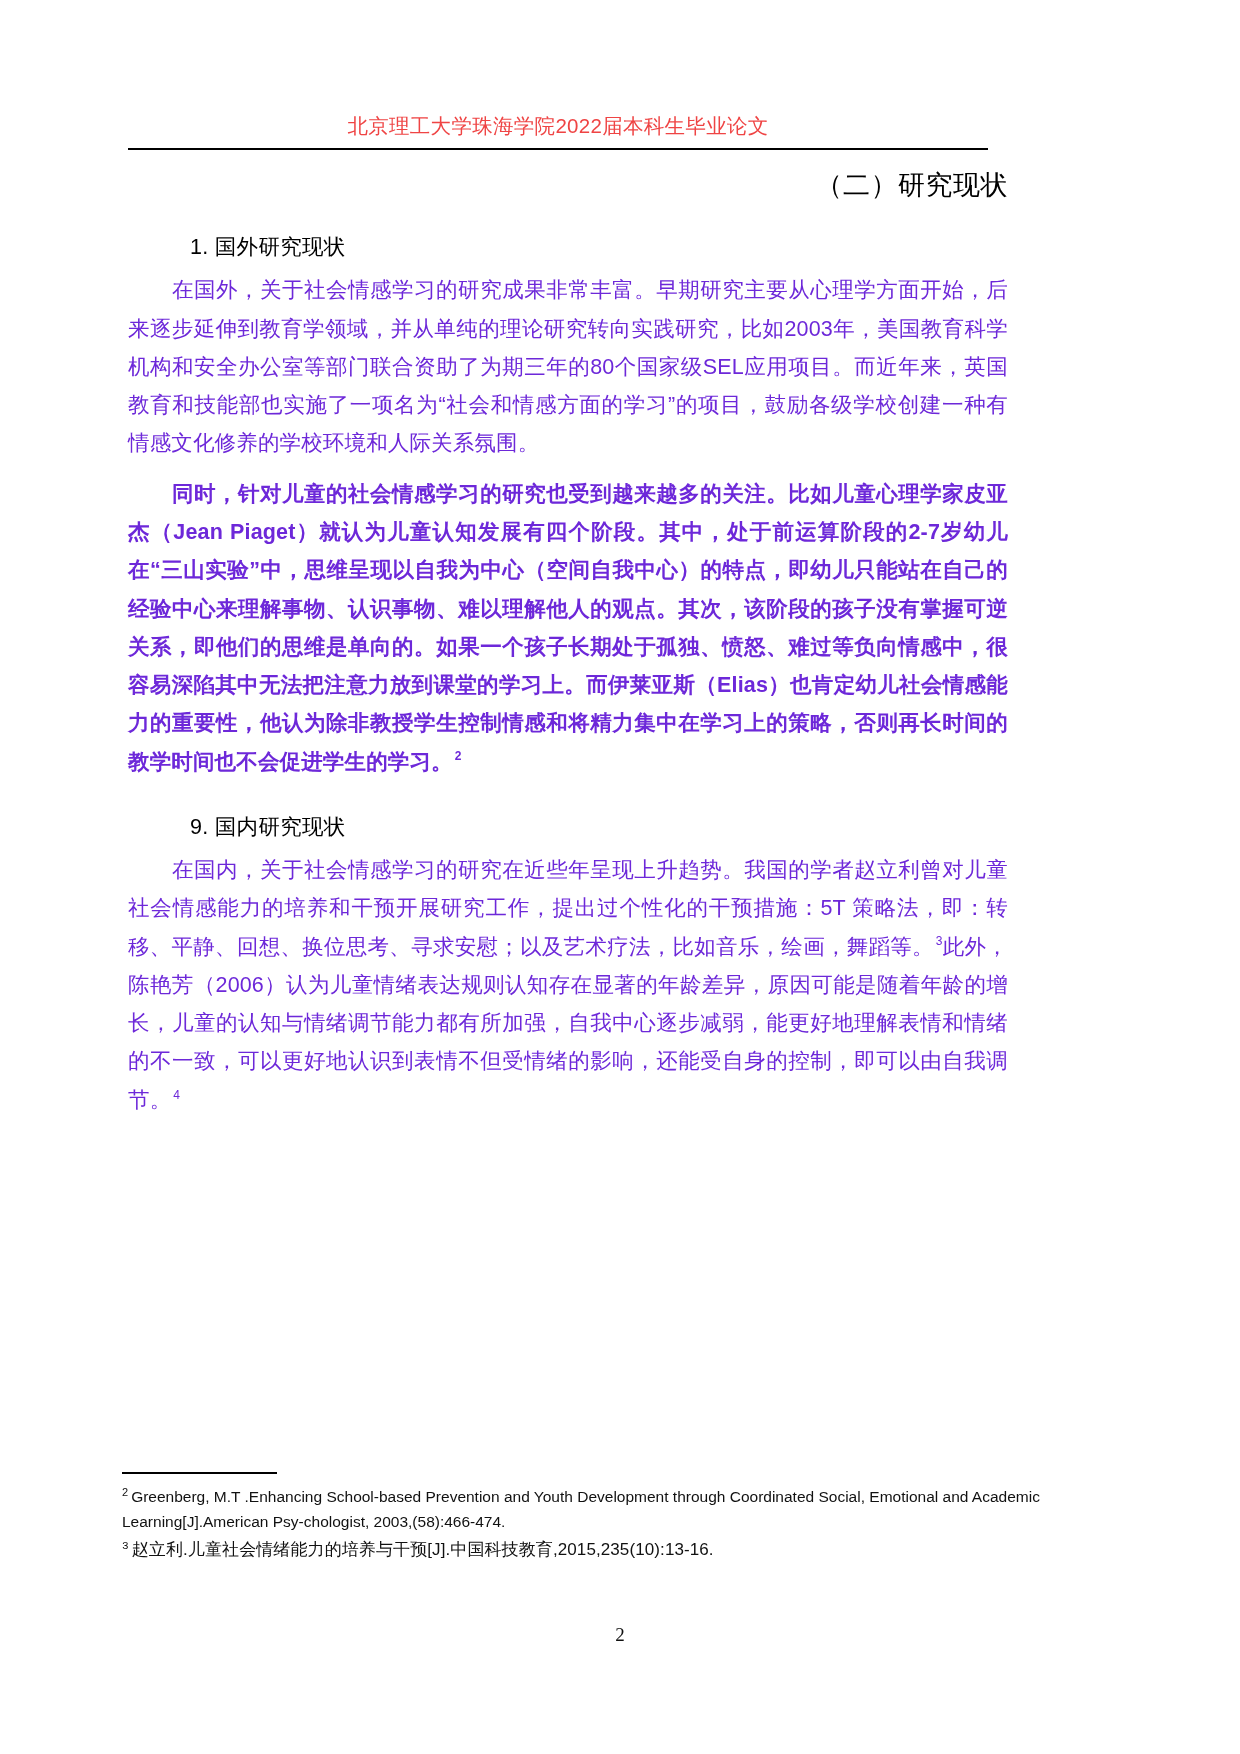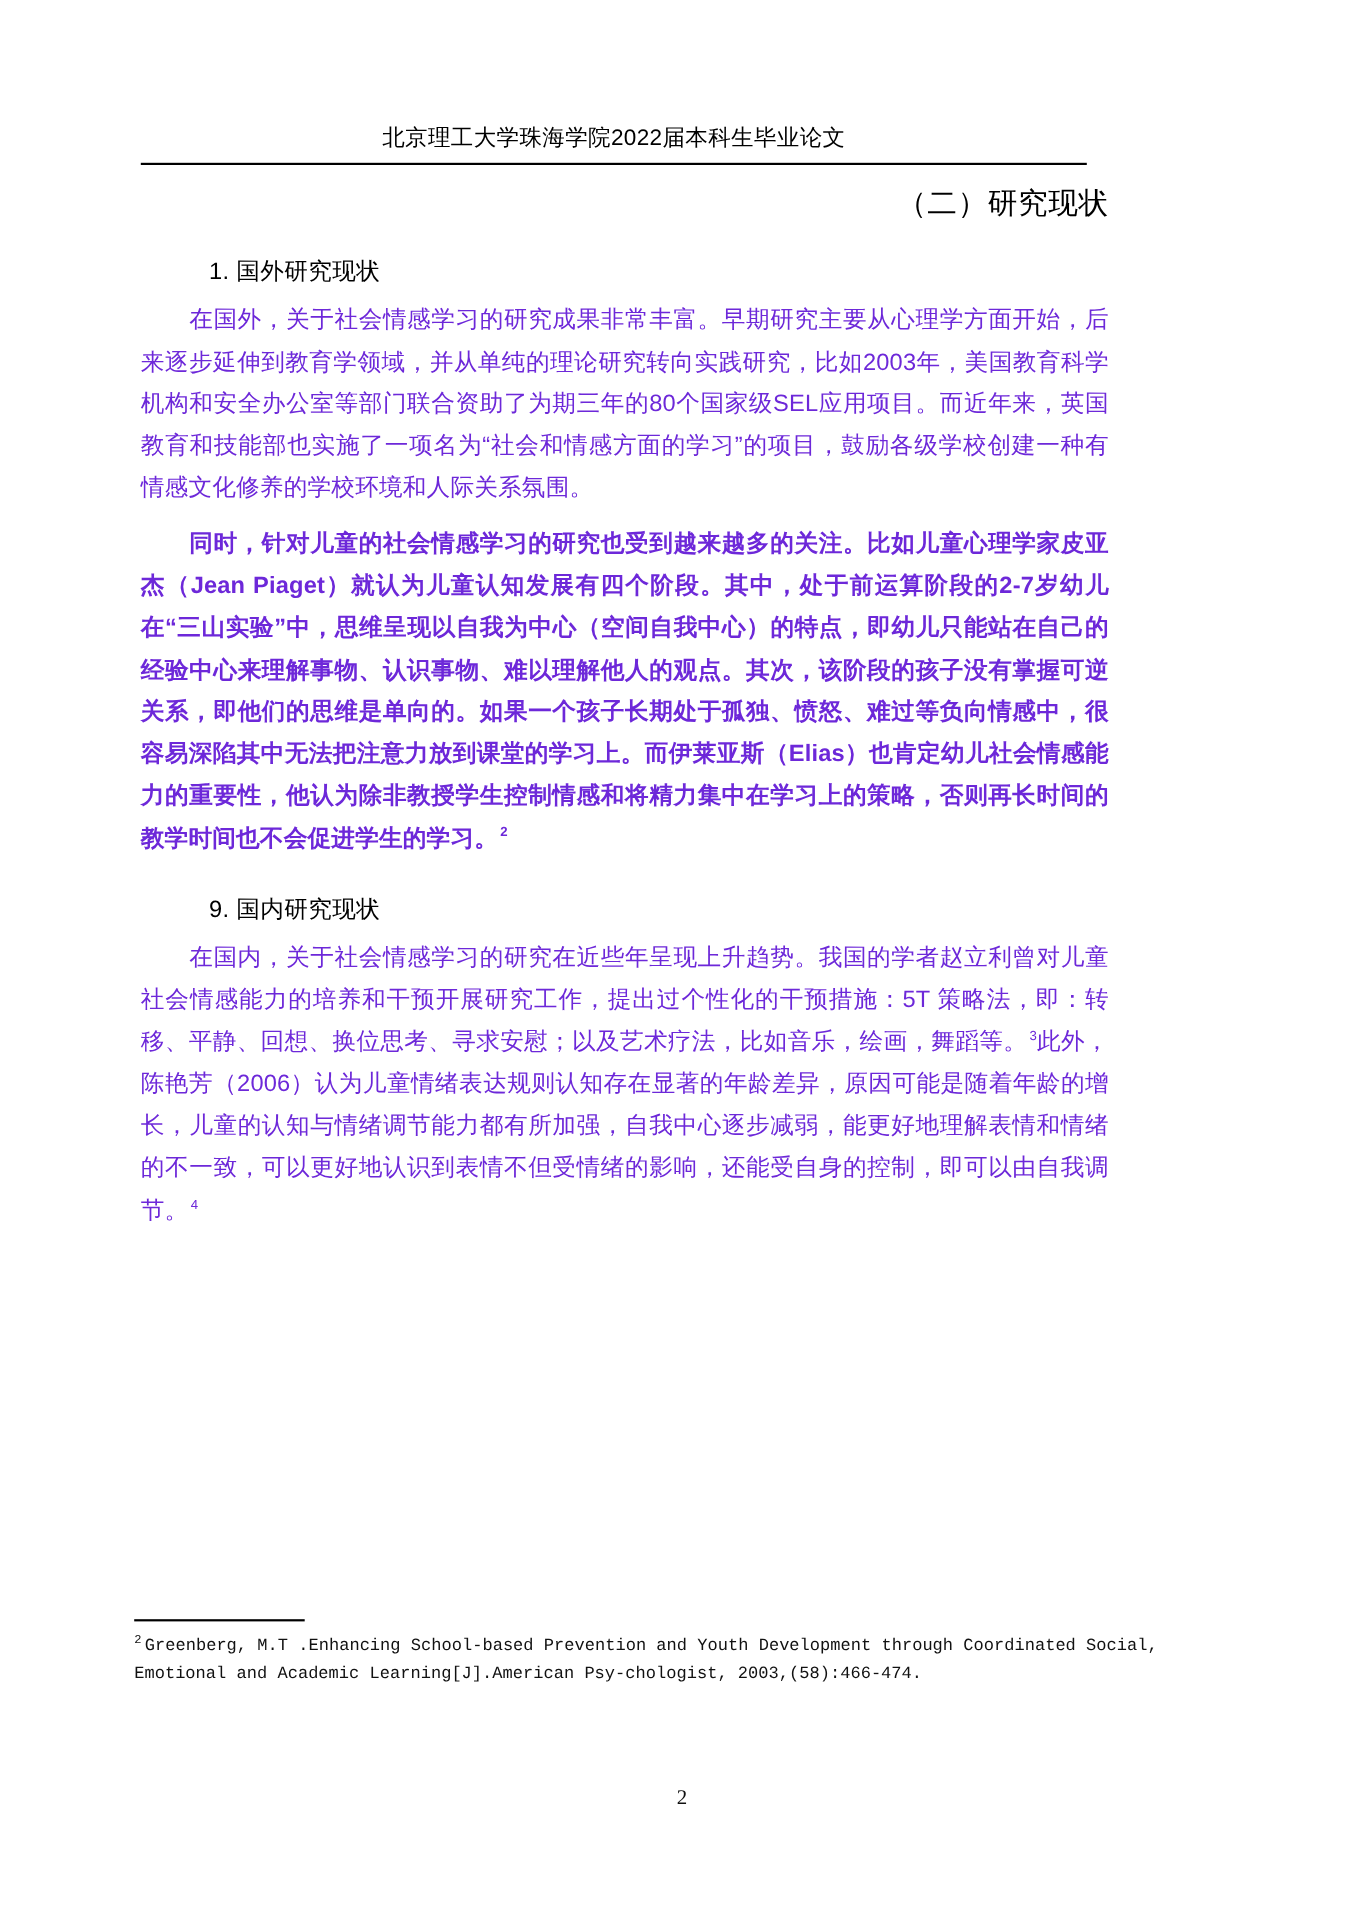--- a/index.html
+++ b/index.html
@@ -29,21 +29,21 @@
     position: absolute;
     left: 128px;
     top: 112px;
     width: 860px;
   }
   .header-text {
     text-align: center;
     font-size: 20.5px;
     letter-spacing: 0.3px;
     line-height: 1.35;
-    color: #000000;
+    color: #ef4444;
     white-space: nowrap;
   }
   .header-rule {
     margin-top: 8px;
     border-top: 2.4px solid #000000;
     width: 860px;
   }
 
   
   .body-area {
@@ -97,21 +97,21 @@
     left: 122px;
     top: 1472px;
     width: 1000px;
   }
   .footnote-rule {
     width: 155px;
     border-top: 2.2px solid #000000;
     margin: 0 0 10px 0;
   }
   .footnote {
-    font-family: Liberation Mono, monospace;
+    font-family: Liberation Sans, sans-serif;
     font-size: 15.5px;
     line-height: 1.62;
     margin: 0 0 2px 0;
     color: #111111;
     text-indent: 0;
   }
   .footnote .num {
     font-size: 11px;
     vertical-align: super;
     line-height: 0;
@@ -167,18 +167,19 @@
     <p class="para"><span>在国内，关于社会情感学习的研究在近些年呈现上升趋势。我国的学者赵立利曾对儿童社会情感能力的培养和干预开展研究工作，提出过个性化的干预措施：5T 策略法，即：转移、平静、回想、换位思考、寻求安慰；以及艺术疗法，比如音乐，绘画，舞蹈等。</span><sup class="fnmark">3</sup><span>此外，陈艳芳（2006）认为儿童情绪表达规则认知存在显著的年龄差异，原因可能是随着年龄的增长，儿童的认知与情绪调节能力都有所加强，自我中心逐步减弱，能更好地理解表情和情绪的不一致，可以更好地认识到表情不但受情绪的影响，还能受自身的控制，即可以由自我调节。</span><sup class="fnmark">4</sup></p>
 
 
   </div>
 
   <div class="footnote-area">
     <div class="footnote-rule"></div>
 
     <p class="footnote"><span class="num">2</span><span>Greenberg, M.T .Enhancing School-based Prevention and Youth Development through Coordinated Social, Emotional and Academic Learning[J].American Psy-chologist, 2003,(58):466-474.</span></p>
 
+    <p class="footnote cjk"><span class="num">3</span><span>赵立利.儿童社会情绪能力的培养与干预[J].中国科技教育,2015,235(10):13-16.</span></p>
 
   </div>
 
   <div class="page-number">2</div>
 
 </div>
 
 </body></html>

